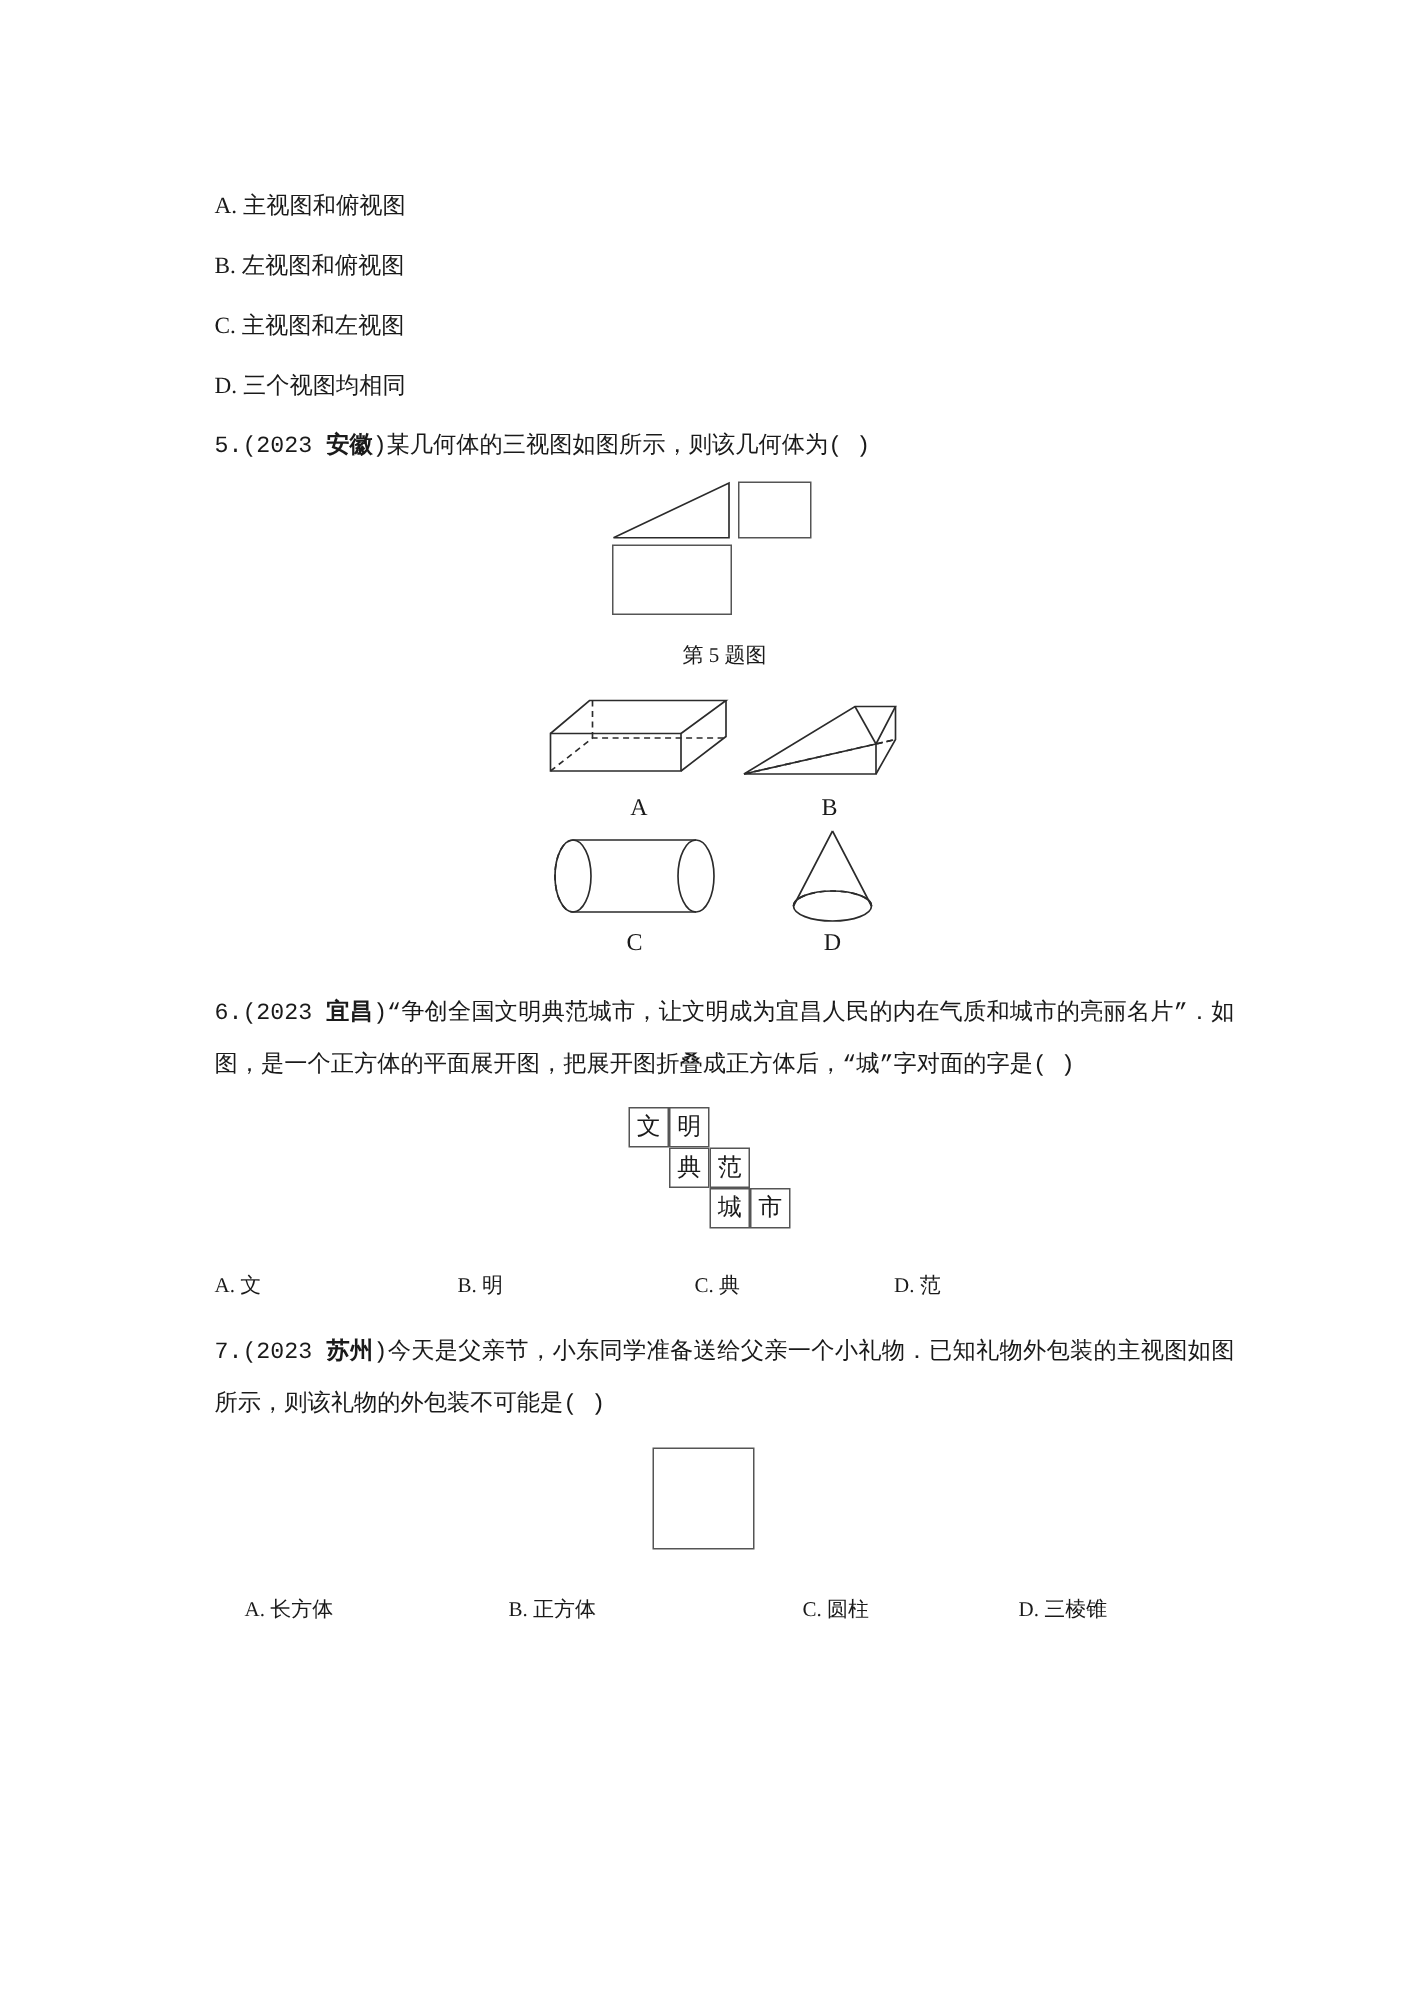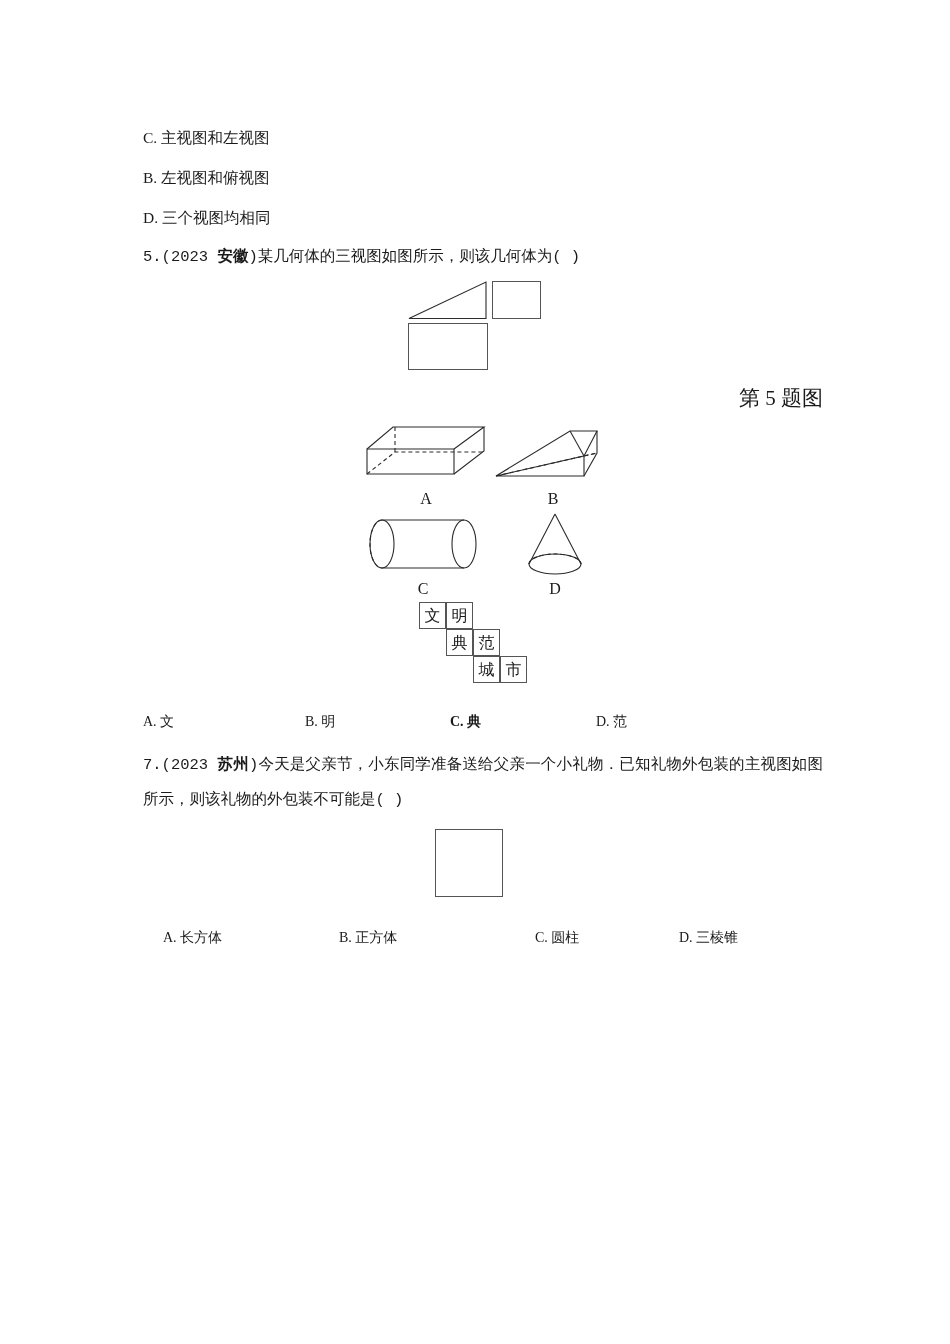--- a/index.html
+++ b/index.html
@@ -37,22 +37,22 @@
   }
   .q-text {
     font-size: 15.5px;
     line-height: 35px;
     text-align: justify;
     text-justify: inter-ideograph;
     font-family: Liberation Mono, monospace;
   }
   .q-text .bold { font-weight: bold; }
   .caption {
-    font-size: 21px;
-    text-align: right;
+    font-size: 14px;
+    text-align: center;
     line-height: 24px;
   }
   .opt-row {
     font-size: 14px;
     line-height: 32px;
     height: 32px;
     white-space: nowrap;
     position: relative;
   }
   .opt-row span.opt {
@@ -115,22 +115,23 @@
   .stroke-dash { fill: none; stroke: #2b2b2b; stroke-width: 1.1; stroke-dasharray: 4 3; }
 </style>
 </head>
 <body>
 
 <div class="page">
   <div class="content">
 
     <div style="height:118px"></div>
     <div>
+      <div class="opt-line">A. 主视图和俯视图</div>
+      <div class="opt-line">B. 左视图和俯视图</div>
       <div class="opt-line">C. 主视图和左视图</div>
-      <div class="opt-line">B. 左视图和俯视图</div>
       <div class="opt-line">D. 三个视图均相同</div>
     </div>
 
     <div class="q-text" style="margin-top:2px">
       <span>5.</span><span>(2023 </span><span class="bold">安徽</span><span>)</span><span>某几何体的三视图如图所示，则该几何体为(    )</span>
     </div>
 
     <div class="figure tv-wrap">
       <div class="tv-tri" style="left:265px; top:6px;">
         <svg width="80" height="39" viewBox="0 0 80 39">
@@ -181,35 +182,38 @@
       <div style="position:absolute; left:375px; top:92px;">
         <svg width="74" height="66" viewBox="0 0 74 66">
           <ellipse class="stroke" cx="37" cy="52" rx="26" ry="10"></ellipse>
           <path class="stroke" d="M 37 2 L 11 52 M 37 2 L 63 52"></path>
           <path class="stroke-dash" d="M 11 52 A 26 10 0 0 1 63 52"></path>
         </svg>
       </div>
       <div class="solid-label" style="left:397px; top:160px;">D</div>
     </div>
 
+    <div class="q-text" style="margin-top:26px">
+      <span>6.</span><span>(2023 </span><span class="bold">宜昌</span><span>)</span><span>“争创全国文明典范城市，让文明成为宜昌人民的内在气质和城市的亮丽名</span><span>片”．如图，是一个正方体的平面展开图，把展开图折叠成正方体后，“城”字对面的字</span><span>是(    )</span>
+    </div>
 
     <div class="figure net-wrap" style="margin-top:8px">
       <div class="net-cell" style="left:276px; top:2px;">文</div>
       <div class="net-cell" style="left:303px; top:2px;">明</div>
       <div class="net-cell" style="left:303px; top:29px;">典</div>
       <div class="net-cell" style="left:330px; top:29px;">范</div>
       <div class="net-cell" style="left:330px; top:56px;">城</div>
       <div class="net-cell" style="left:357px; top:56px;">市</div>
     </div>
 
 
     <div class="opt-row" style="margin-top:14px">
       <span class="opt" style="left:0px;">A. 文</span>
       <span class="opt" style="left:162px;">B. 明</span>
-      <span class="opt" style="left:307px;font-weight:bold;">C. 典</span>
+      <span class="opt" style="left:320px;">C. 典</span>
       <span class="opt" style="left:453px;">D. 范</span>
     </div>
 
     <div class="q-text" style="margin-top:10px">
       <span>7.</span><span>(2023 </span><span class="bold">苏州</span><span>)</span><span>今天是父亲节，小东同学准备送给父亲一个小礼物．已知礼物外包装的主视</span><span>图如图所示，则该礼物的外包装不可能是(    )</span>
     </div>
 
     <div class="figure sq-wrap" style="margin-top:6px">
       <div class="sq-shape"></div>
     </div>

